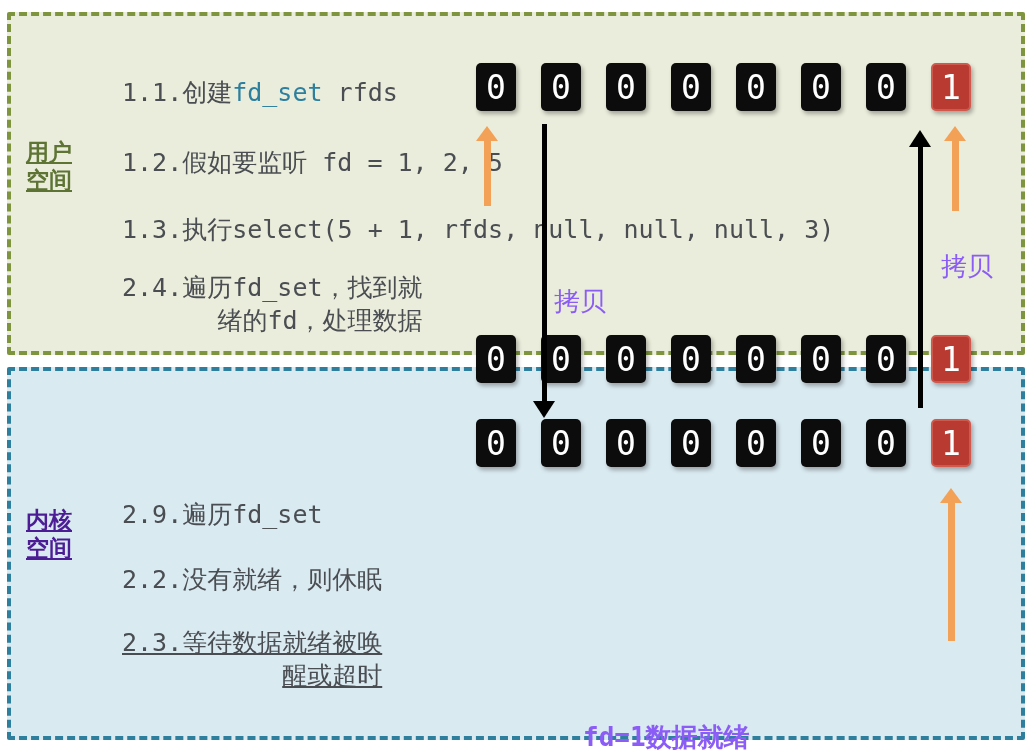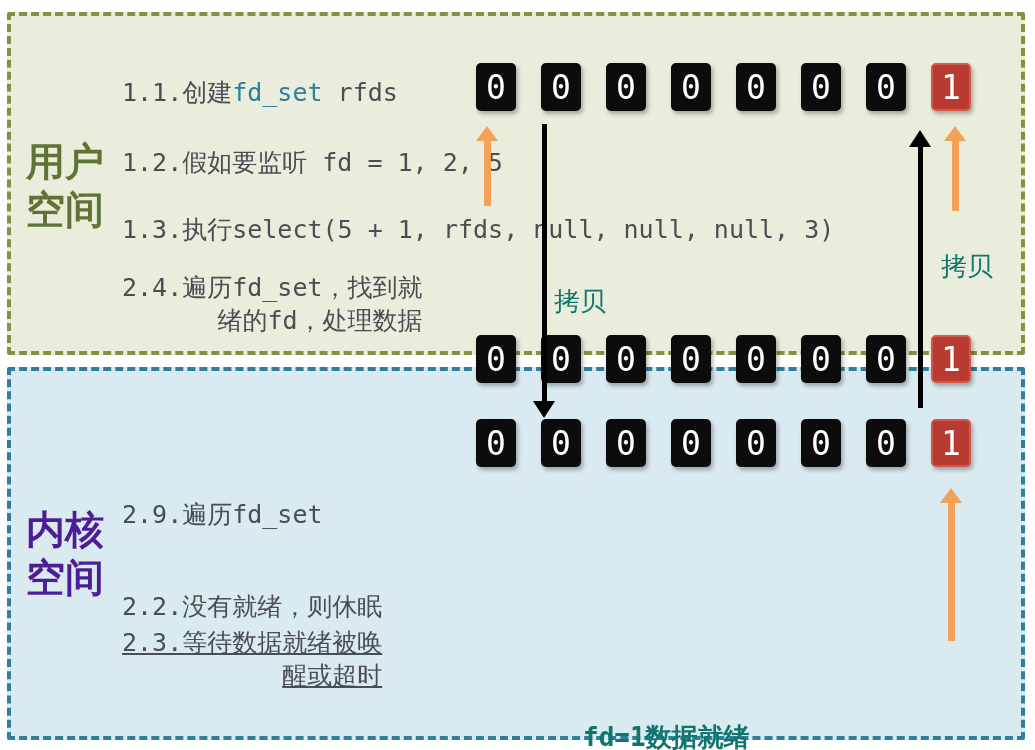--- a/index.html
+++ b/index.html
@@ -14,32 +14,32 @@
     left:7px;top:12px;width:1018px;height:343px;
     background:#eaeddb;border:4px dashed #7e943e;
   }
   .region.kernel{
     left:7px;top:367px;width:1018px;height:373px;
     background:#daeaf1;border:4px dashed #2e7f9e;
   }
   
   .region-label{
     position:absolute;font-family:"DejaVu Sans","Liberation Sans",sans-serif;
-    font-weight:bold;font-size:39px;line-height:1.22;white-space:pre-line;
+    font-weight:bold;font-size:23px;line-height:1.22;white-space:pre-line;text-decoration:underline;
   }
   .region-label.user{left:26px;top:138px;color:#5e7434;}
   .region-label.kernel{left:26px;top:506px;color:#4c1d95;}
   
   .step{
     position:absolute;font-size:25px;line-height:1.32;color:#4a4e52;
     white-space:pre-line;letter-spacing:0px;text-align:right;
   }
   .hl{color:#2d7f9e;}
   .note{
-    position:absolute;font-size:26px;color:#0f766e;white-space:nowrap;
+    position:absolute;font-size:26px;color:#8b5cf6;white-space:nowrap;
   }
   
   .bit-row{position:absolute;display:flex;gap:25px;z-index:5;}
   .bit{
     box-sizing:border-box;width:40px;height:48px;border-radius:5px;
     background:#0c0c0c;color:#ffffff;display:flex;align-items:center;
     justify-content:center;font-size:33px;
     box-shadow:2px 3px 4px rgba(0,0,0,0.30);
   }
   .bit.bit-on{
@@ -81,21 +81,21 @@
 <div class="region-label kernel">内核
 空间</div>
 
 <div class="step" style="left:122px;top:76px;"><span>1.1.创建</span><span class="hl">fd_set</span><span> rfds</span></div>
 <div class="step" style="left:122px;top:146px;">1.2.假如要监听 fd = 1, 2, 5</div>
 <div class="step" style="left:122px;top:213px;">1.3.执行select(5 + 1, rfds, null, null, null, 3)</div>
 <div class="step" style="left:122px;top:271px;">2.4.遍历fd_set，找到就
 绪的fd，处理数据</div>
 
 <div class="step" style="left:122px;top:498px;">2.9.遍历fd_set</div>
-<div class="step" style="left:122px;top:590px;">2.2.没有就绪，则休眠</div>
+<div class="step" style="left:122px;top:563px;">2.2.没有就绪，则休眠</div>
 <div class="step" style="left:122px;top:626px;text-decoration:underline;">2.3.等待数据就绪被唤
 醒或超时</div>
 
 <div class="bit-row" style="left:476px;top:63px;">
     <div class="bit">0</div>
     <div class="bit">0</div>
     <div class="bit">0</div>
     <div class="bit">0</div>
     <div class="bit">0</div>
     <div class="bit">0</div>

